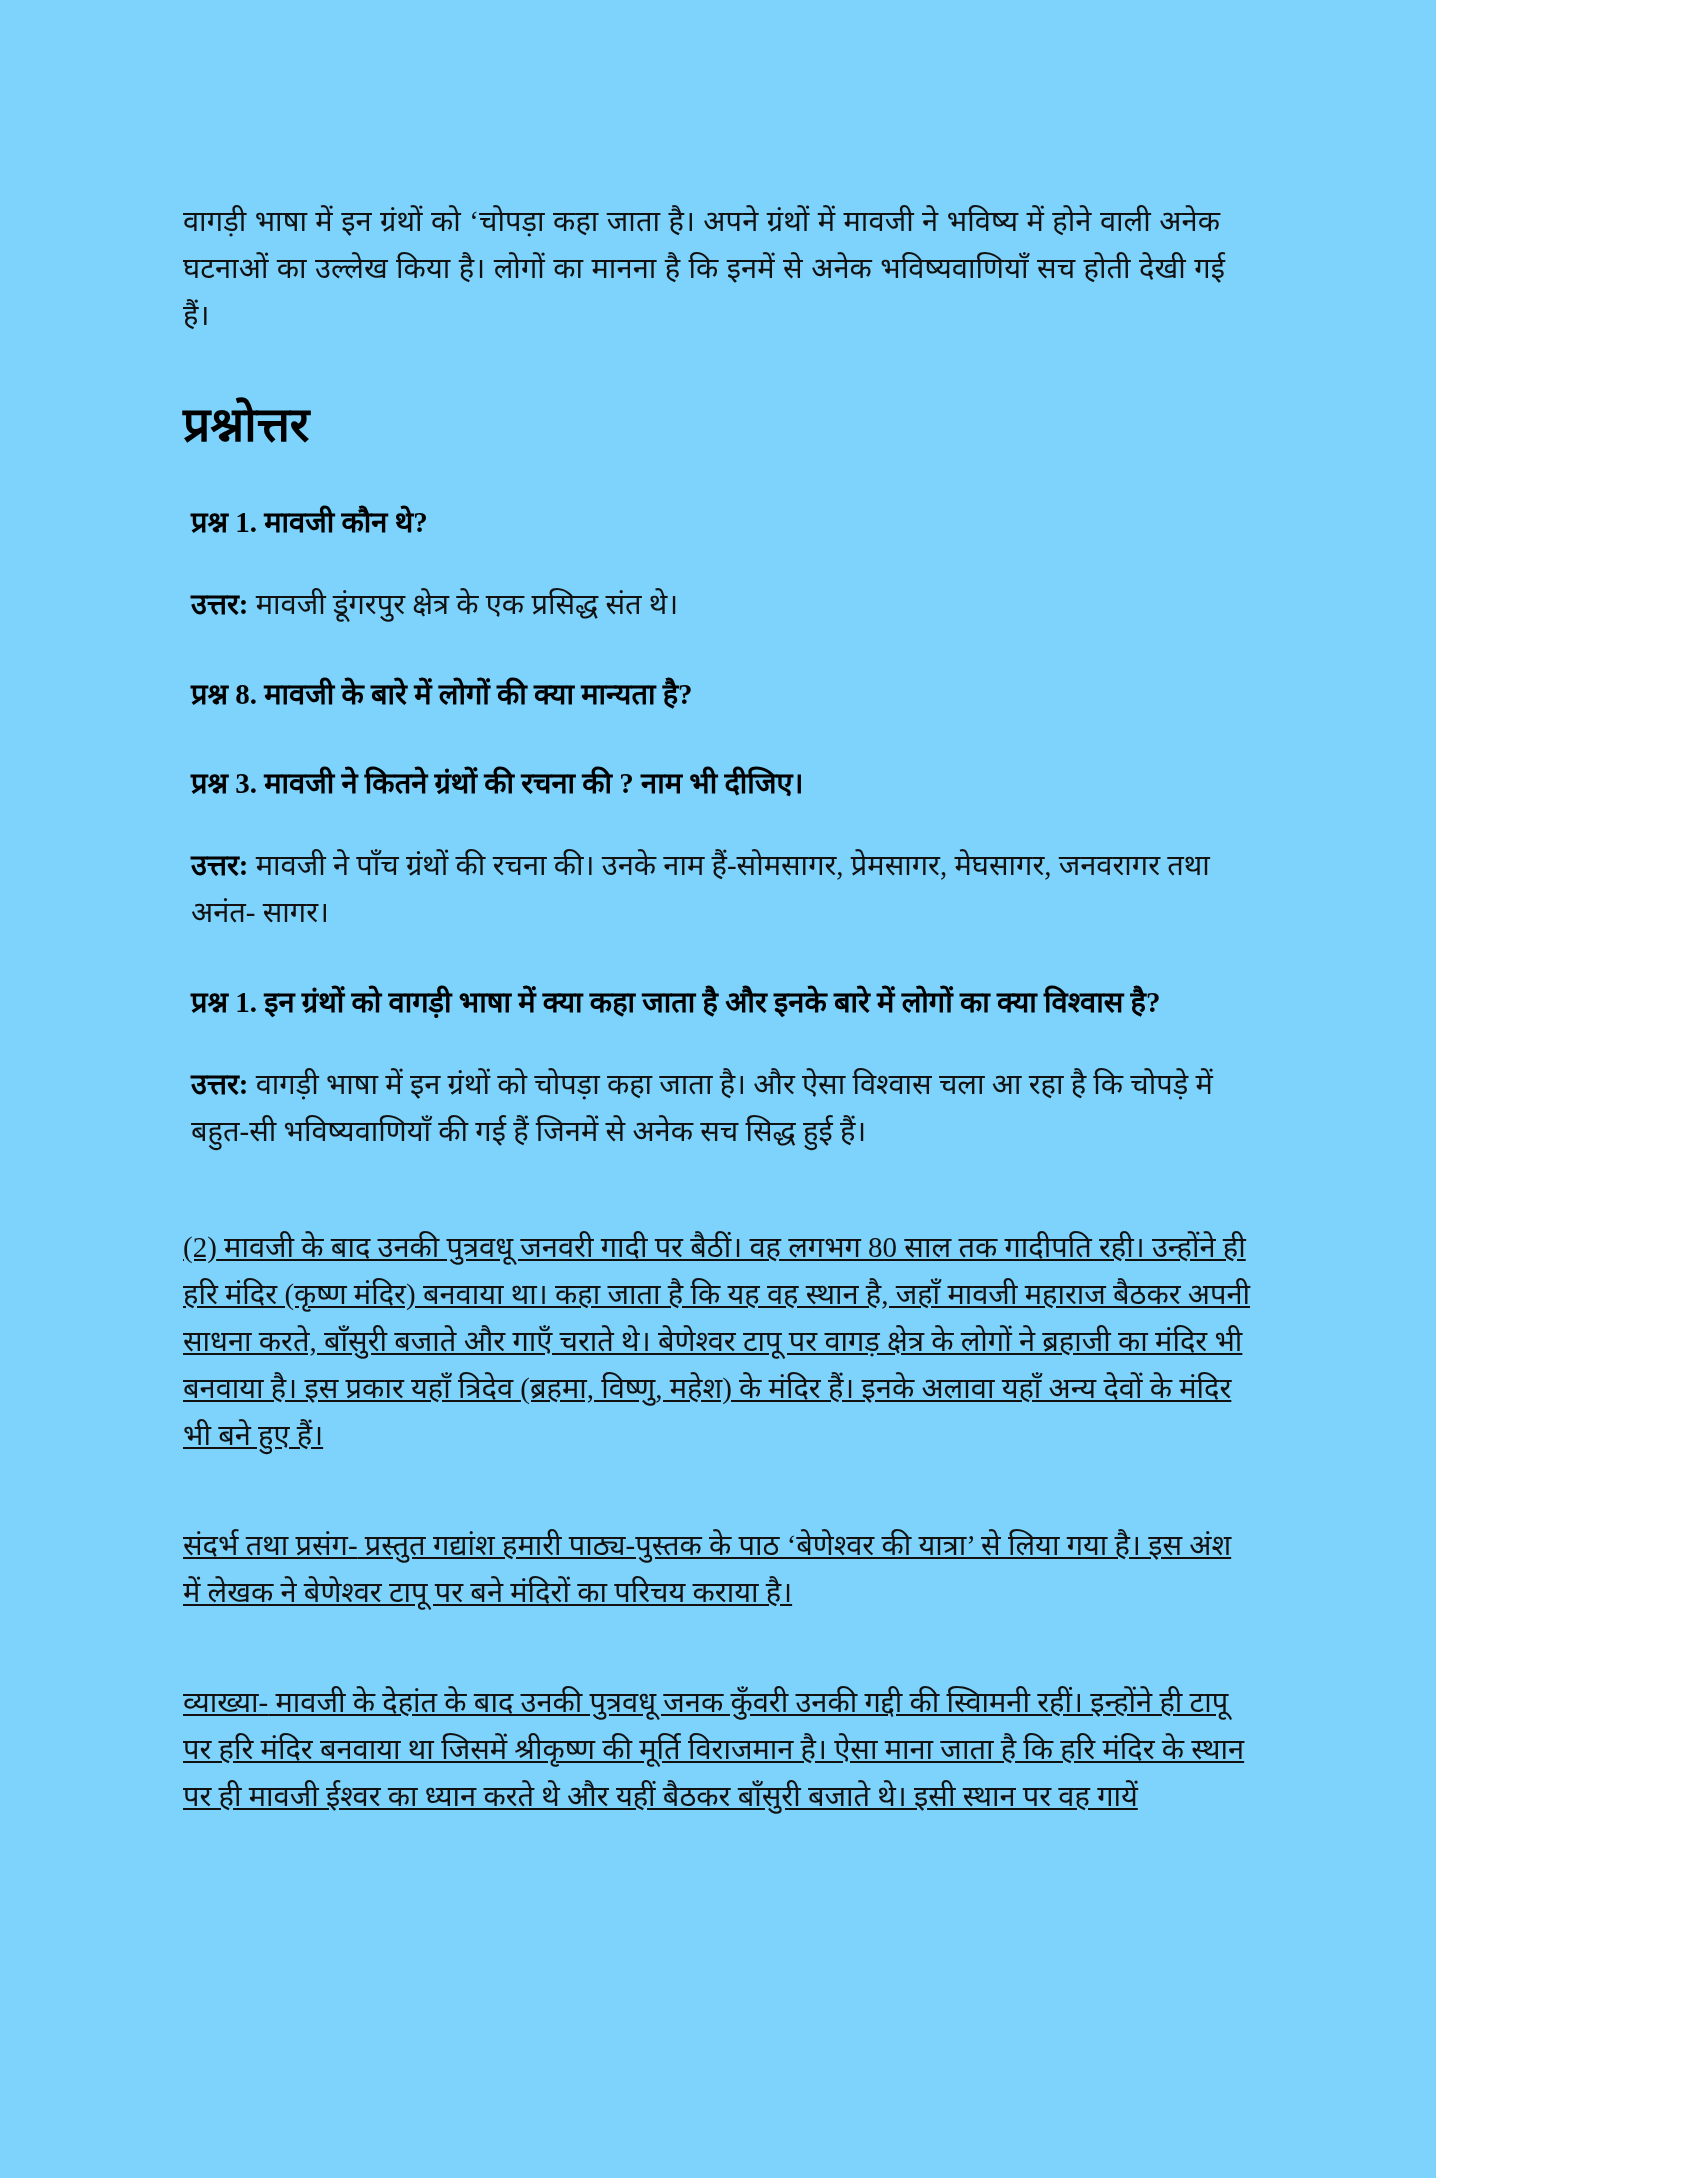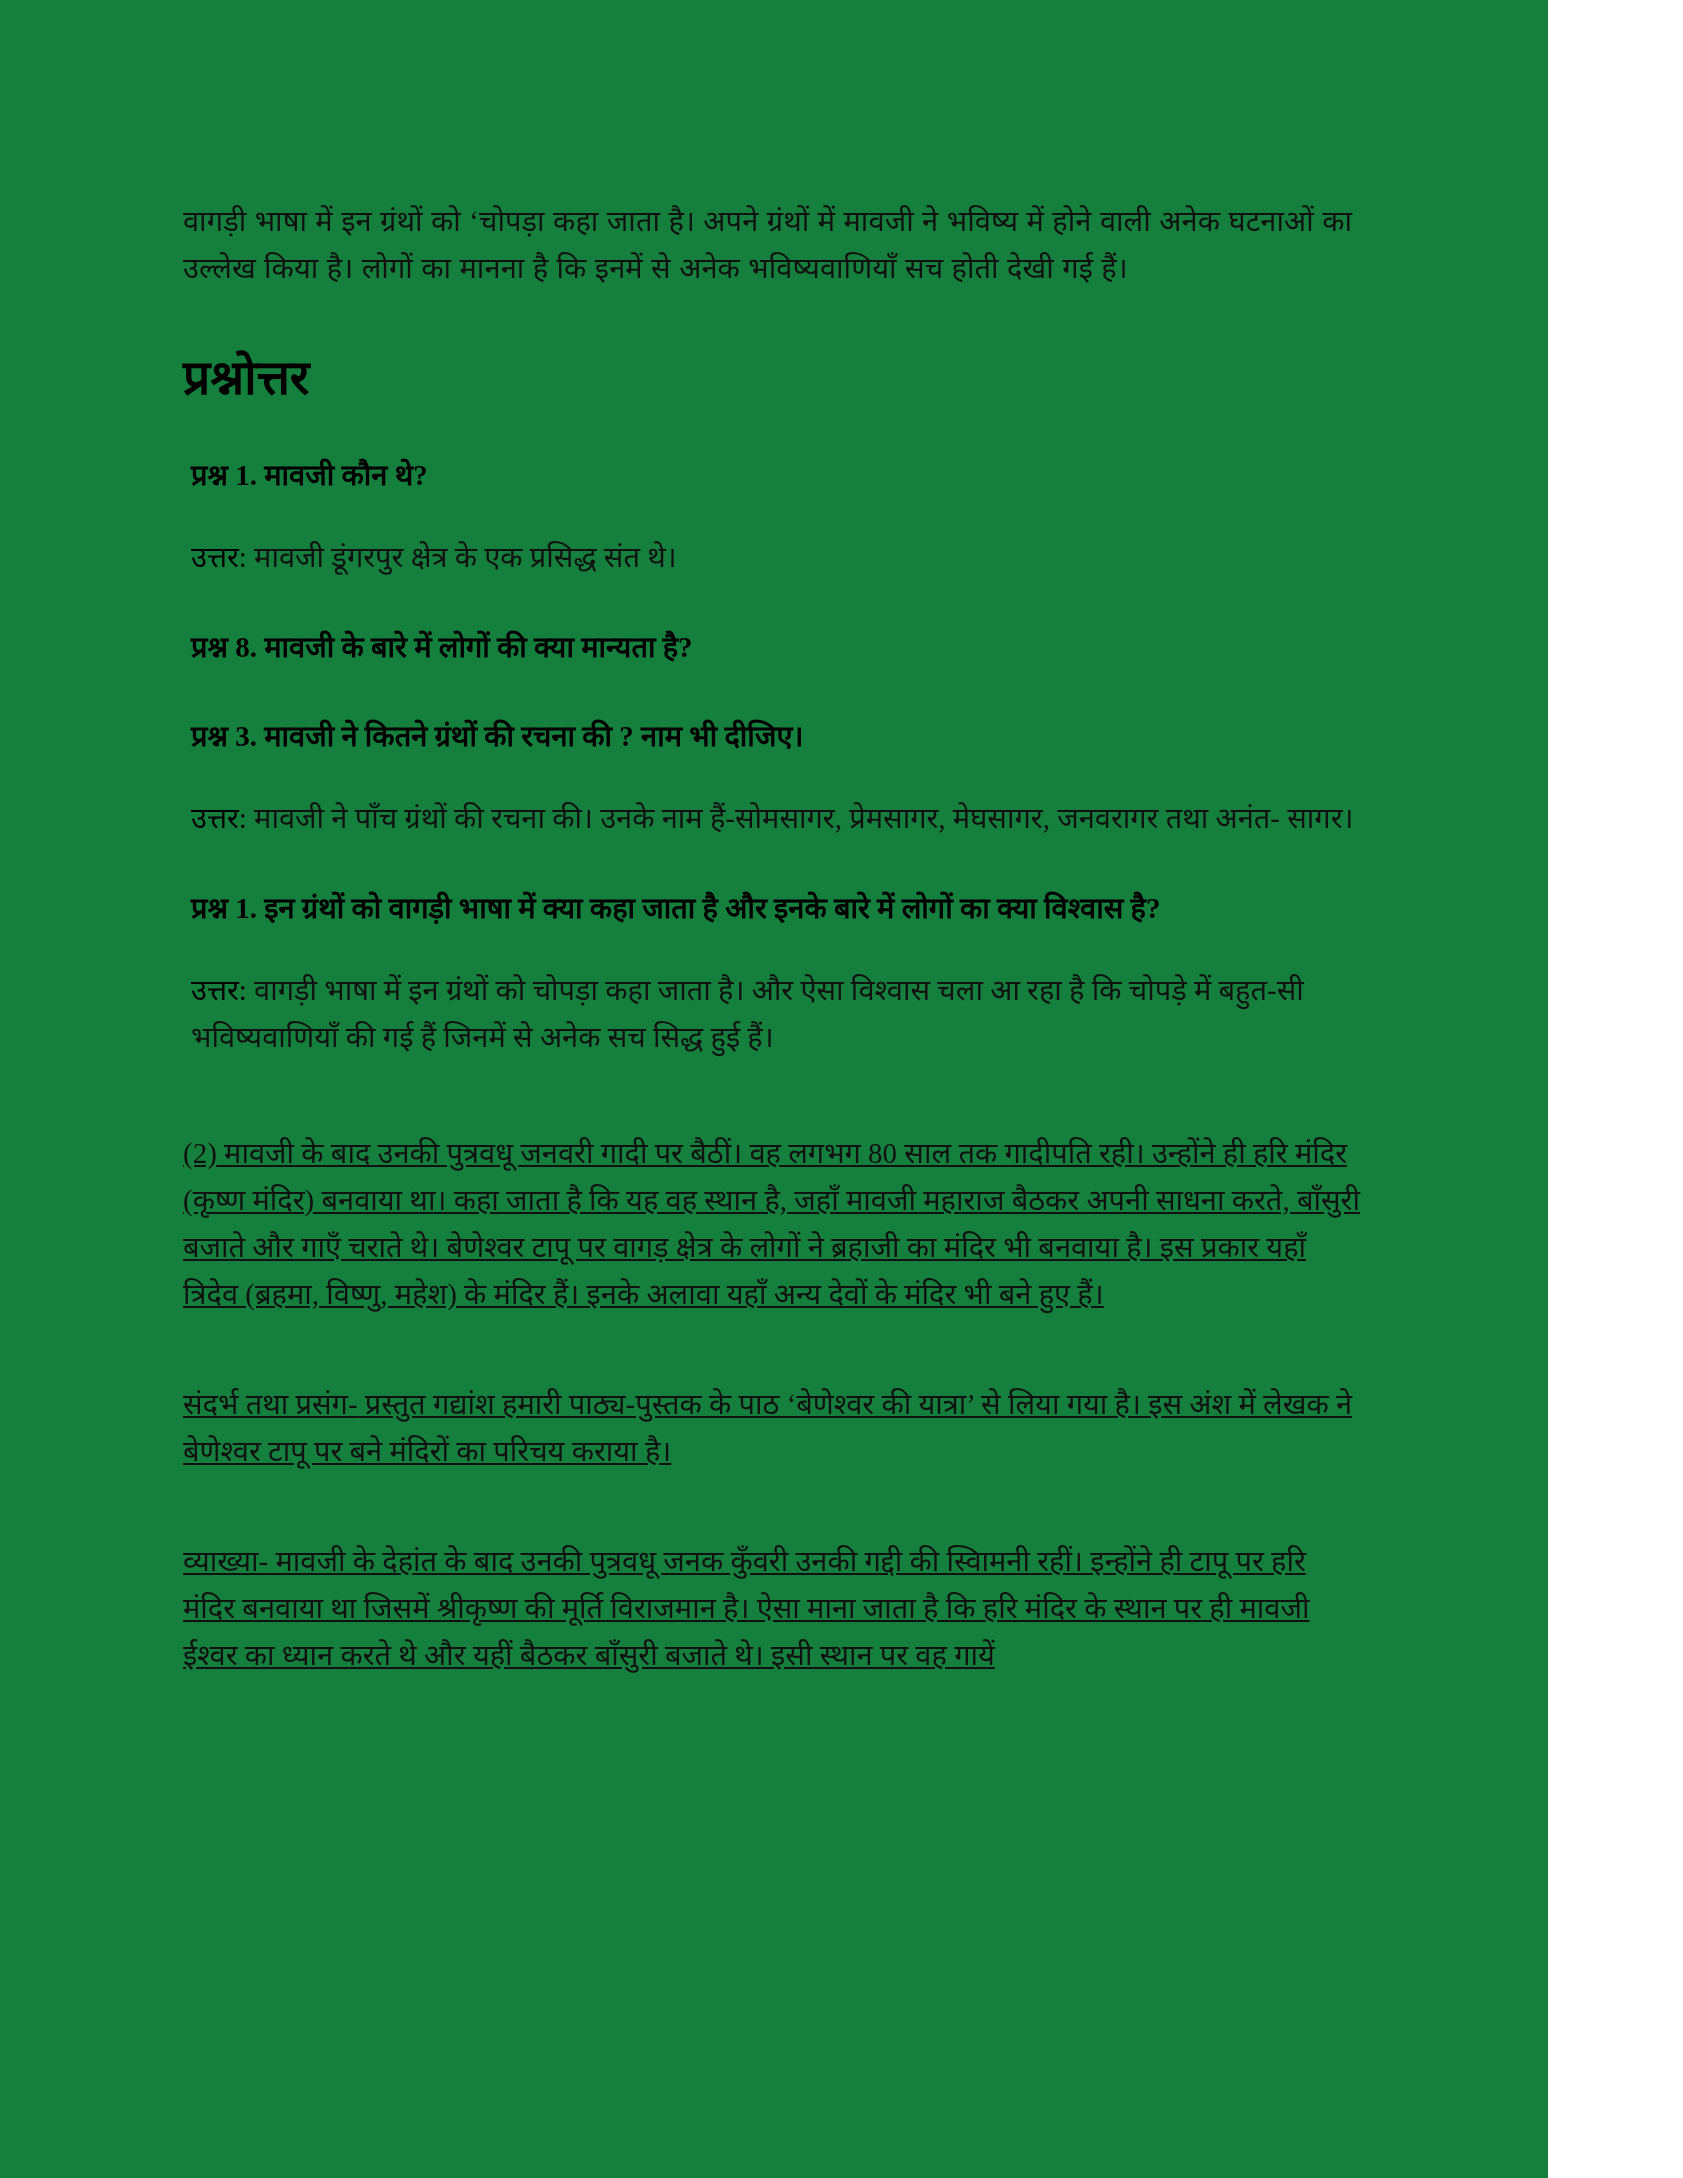--- a/index.html
+++ b/index.html
@@ -11,24 +11,24 @@
   body {
     width: 1683px;
     height: 2178px;
     font-family: "Liberation Serif", "DejaVu Serif", serif;
     color: #111111;
     position: relative;
     overflow: hidden;
   }
   .page {
     box-sizing: border-box;
-    width: 1548px;
+    width: 1436px;
     height: 2178px;
     padding: 198px 183px 0 183px;
-    background: #15803d;
+    background: #7dd3fc;
   }
   .para {
     font-size: 29px;
     line-height: 1.62;
     text-align: left;
     margin: 0 0 34px 0;
     letter-spacing: 0.1px;
     word-spacing: 1px;
     color: #111111;
   }
@@ -47,21 +47,21 @@
     color: #000000;
   }
   .answer {
     font-size: 29px;
     line-height: 1.62;
     margin: 36px 0 0 0;
     color: #111111;
   }
   .answer .lead,
   .para .lead {
-    font-weight: normal;
+    font-weight: bold;
     color: #000000;
   }
   .block-para {
     font-size: 29px;
     line-height: 1.62;
     margin: 63px 0 0 0;
     color: #111111;
     text-decoration: underline;
   }
   .block-para.gap-lg {

